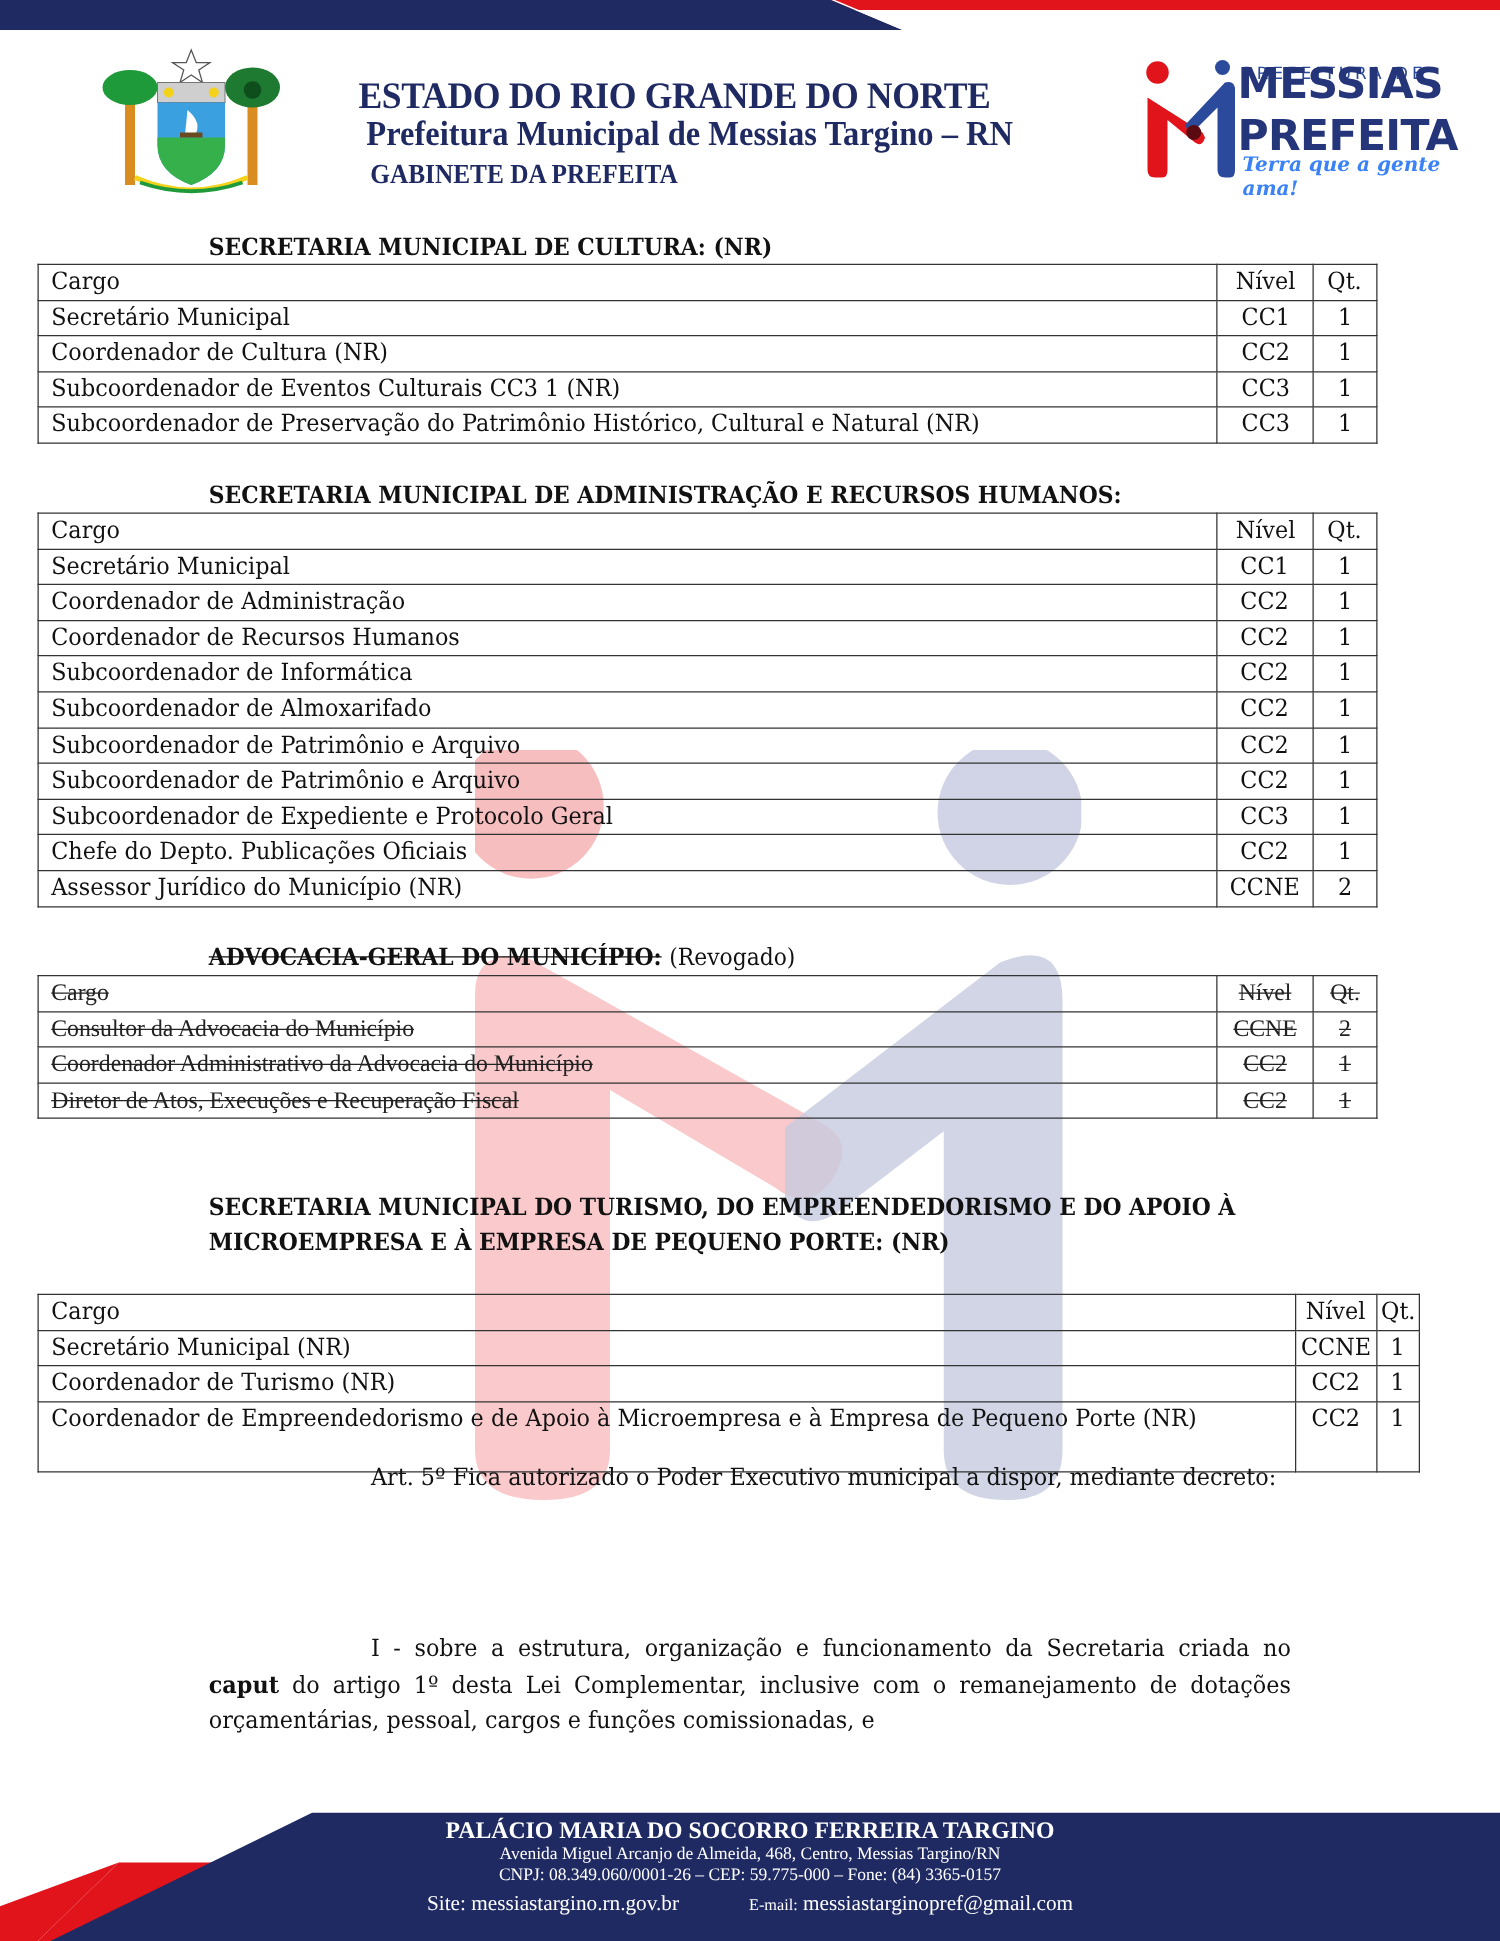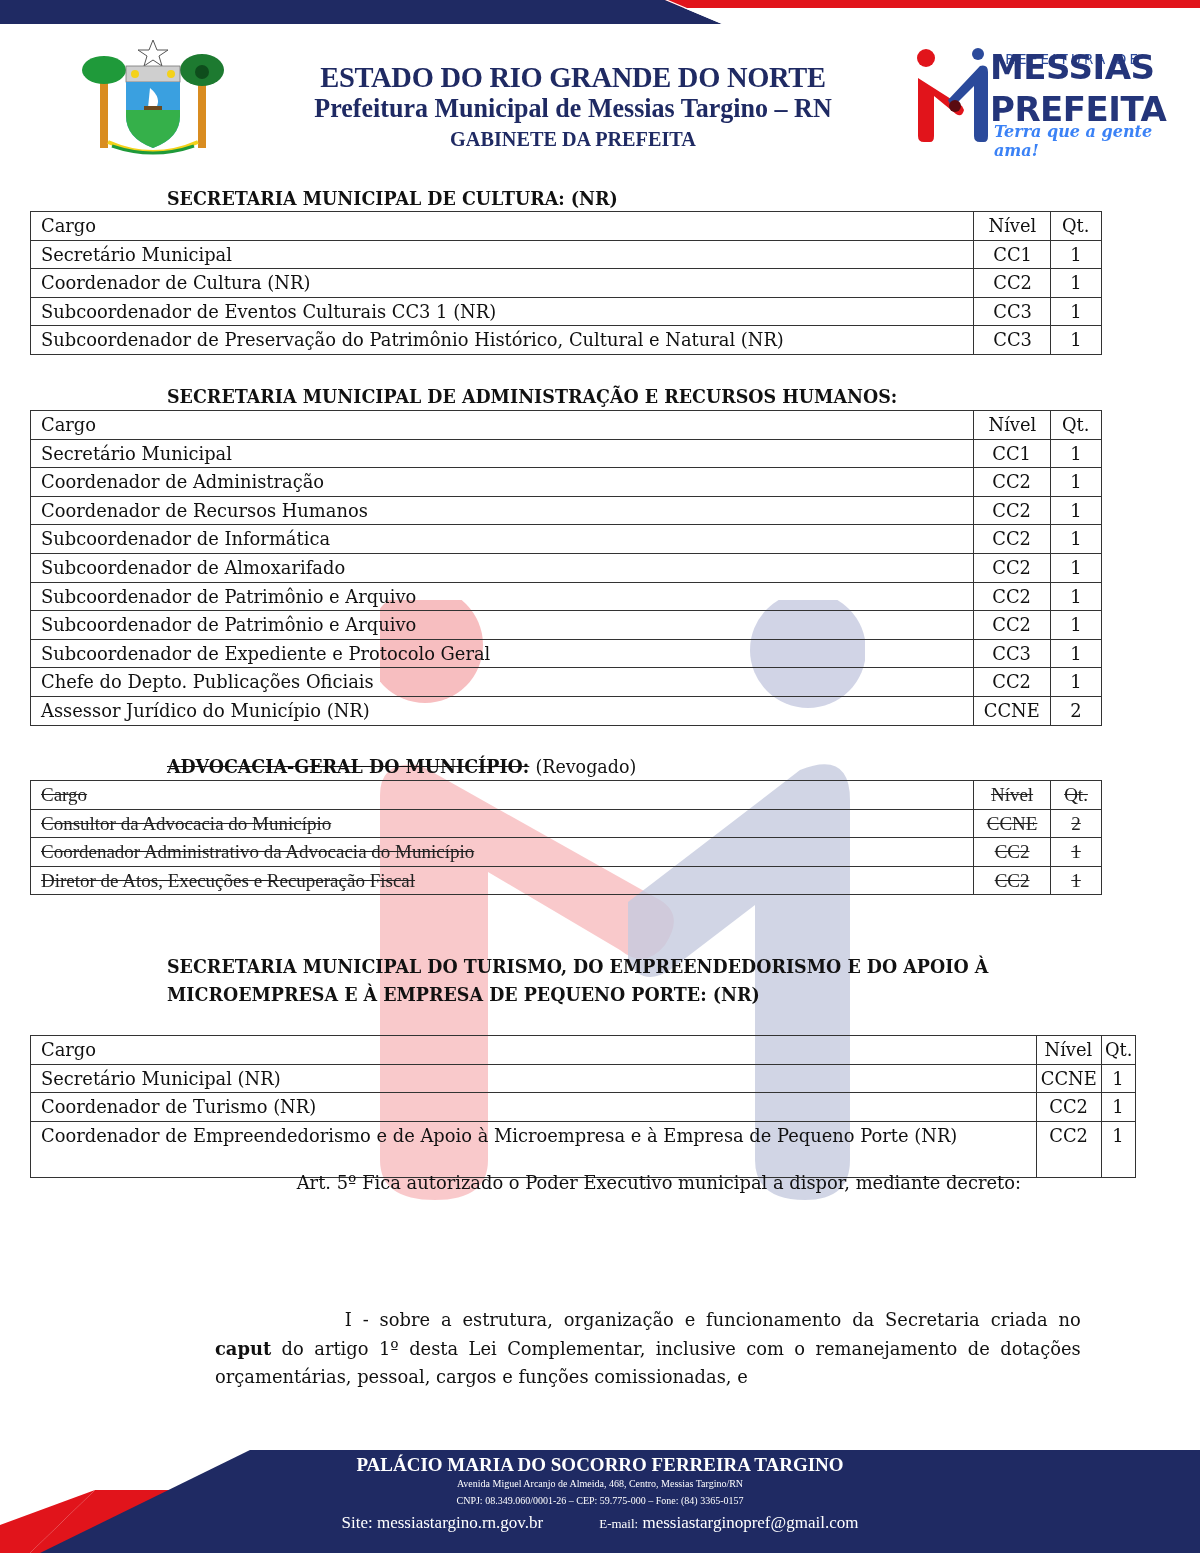--- a/index.html
+++ b/index.html
@@ -3,21 +3,21 @@
 <meta charset="utf-8">
 <style>
   * { box-sizing: border-box; margin: 0; padding: 0; }
   html, body { width: 1200px; height: 1553px; background: #ffffff; }
   body { position: relative; overflow: hidden; font-family: "DejaVu Serif", "Liberation Serif", serif; color: #111; }
 
   
   .top-band { position: absolute; left: 0; top: 0; width: 1200px; height: 26px; }
   
   .coat { position: absolute; left: 78px; top: 38px; width: 150px; height: 122px; }
-  .hdr-text { position: absolute; left: 258px; top: 62px; width: 630px; text-align: center; color: #1f2a63; font-family: "Liberation Serif", serif; }
+  .hdr-text { position: absolute; left: 271px; top: 62px; width: 630px; text-align: left; color: #1f2a63; font-family: "Liberation Serif", serif; }
   .hdr-l1 { font-size: 30px; font-weight: bold; line-height: 30px; letter-spacing: -0.3px; transform: scaleX(0.95); }
   .hdr-l2 { font-size: 28px; font-weight: bold; line-height: 32px; transform: scaleX(0.93); }
   .hdr-l3 { font-size: 22px; font-weight: bold; line-height: 30px; transform: scaleX(0.92); }
   .logo { position: absolute; left: 912px; top: 48px; width: 250px; height: 100px; }
   .logo-pre { position: absolute; left: 82px; top: 3px; font-family: "DejaVu Sans", sans-serif; font-size: 13.5px; letter-spacing: 3.2px; color: #2b4a9b; }
   .logo-m1 { position: absolute; left: 78px; top: 2px; font-family: "DejaVu Sans", sans-serif; font-weight: bold; font-size: 34px; color: #24357a; letter-spacing: -0.5px; line-height: 34px; }
   .logo-m2 { position: absolute; left: 78px; top: 44px; font-family: "DejaVu Sans", sans-serif; font-weight: bold; font-size: 34px; color: #24357a; letter-spacing: -0.5px; line-height: 34px; }
   .logo-tag { position: absolute; left: 82px; top: 74px; font-family: "DejaVu Serif", serif; font-style: italic; font-size: 16px; color: #3b82f6; font-weight: bold; }
 
   
@@ -41,21 +41,21 @@
   .wrap-cell { white-space: normal !important; }
 
   .para { position: absolute; left: 167px; width: 866px; font-family: "DejaVu Serif", serif; font-size: 19px; line-height: 28.5px; text-align: justify; }
   .para .indent { display: inline-block; width: 138px; }
   .para-inner { transform-origin: left top; transform: scaleX(0.94); width: 921px; }
 
   
   .footer { position: absolute; left: 0; top: 1450px; width: 1200px; height: 103px; }
   .foot-text { position: absolute; left: 250px; top: 1455px; width: 700px; text-align: center; color: #ffffff; font-family: "Liberation Serif", serif; z-index: 2; }
   .foot-l1 { font-size: 19px; font-weight: bold; line-height: 20px; }
-  .foot-l2, .foot-l3 { font-size: 10px; line-height: 17px; }
+  .foot-l2, .foot-l3 { font-size: 14px; line-height: 17px; }
   .foot-l4 { font-size: 17px; line-height: 24px; margin-top: 2px; }
   .foot-l4 .site { display: inline-block; margin-right: 56px; }
   .foot-l4 .emlabel { font-size: 13px; }
 </style>
 </head>
 <body>
 
 <svg class="top-band" viewBox="0 0 1200 26" preserveAspectRatio="none">
   <rect x="0" y="0" width="1200" height="8" fill="#e1141b"></rect>
   <polygon points="0,0 665,0 722,24 0,24" fill="#1f2a63"></polygon>
@@ -258,21 +258,21 @@
       <td class="cargo" style="height:56px;"><span class="cell-inner wrap-cell" style="width:985px;">Coordenador de Empreendedorismo e de Apoio à Microempresa e à Empresa de Pequeno Porte (NR)</span></td>
       <td class="nivel"><span class="cell-inner">CC2</span></td>
       <td class="qt"><span class="cell-inner">1</span></td>
     </tr>
   </tbody>
     </table>
 
   <div class="para" style="top:1168px;">
     <div class="para-inner"><span class="indent"></span><span>Art. 5º Fica autorizado o Poder Executivo municipal a dispor, mediante decreto:</span></div>
   </div>
-  <div class="para" style="top:1305px;margin-left:48px;">
+  <div class="para" style="top:1305px;">
     <div class="para-inner"><span class="indent"></span><span>I - sobre a estrutura, organização e funcionamento da Secretaria criada no </span><b>caput</b><span> do artigo 1º desta Lei Complementar, inclusive com o remanejamento de dotações orçamentárias, pessoal, cargos e funções comissionadas, e</span></div>
   </div>
 </div>
 
 <svg class="footer" viewBox="0 0 1200 103" preserveAspectRatio="none">
   <polygon points="95,40 200,40 140,103 30,103" fill="#e1141b"></polygon>
   <polygon points="0,75 95,40 30,103 0,103" fill="#e1141b"></polygon>
   <polygon points="250,0 1200,0 1200,103 40,103" fill="#1f2a63"></polygon>
 </svg>
 <div class="foot-text">

